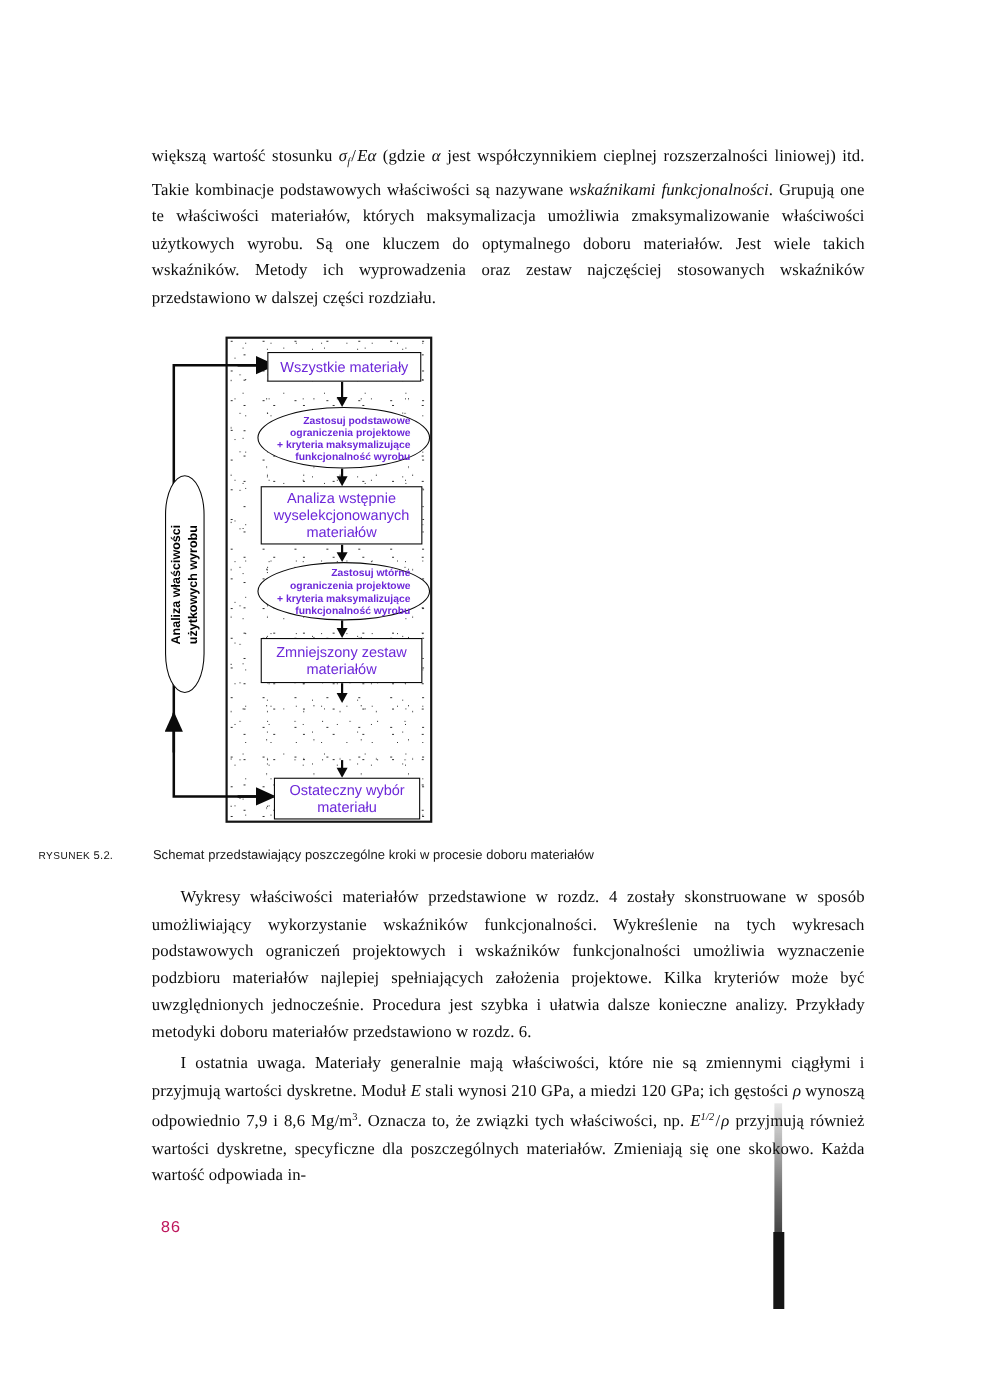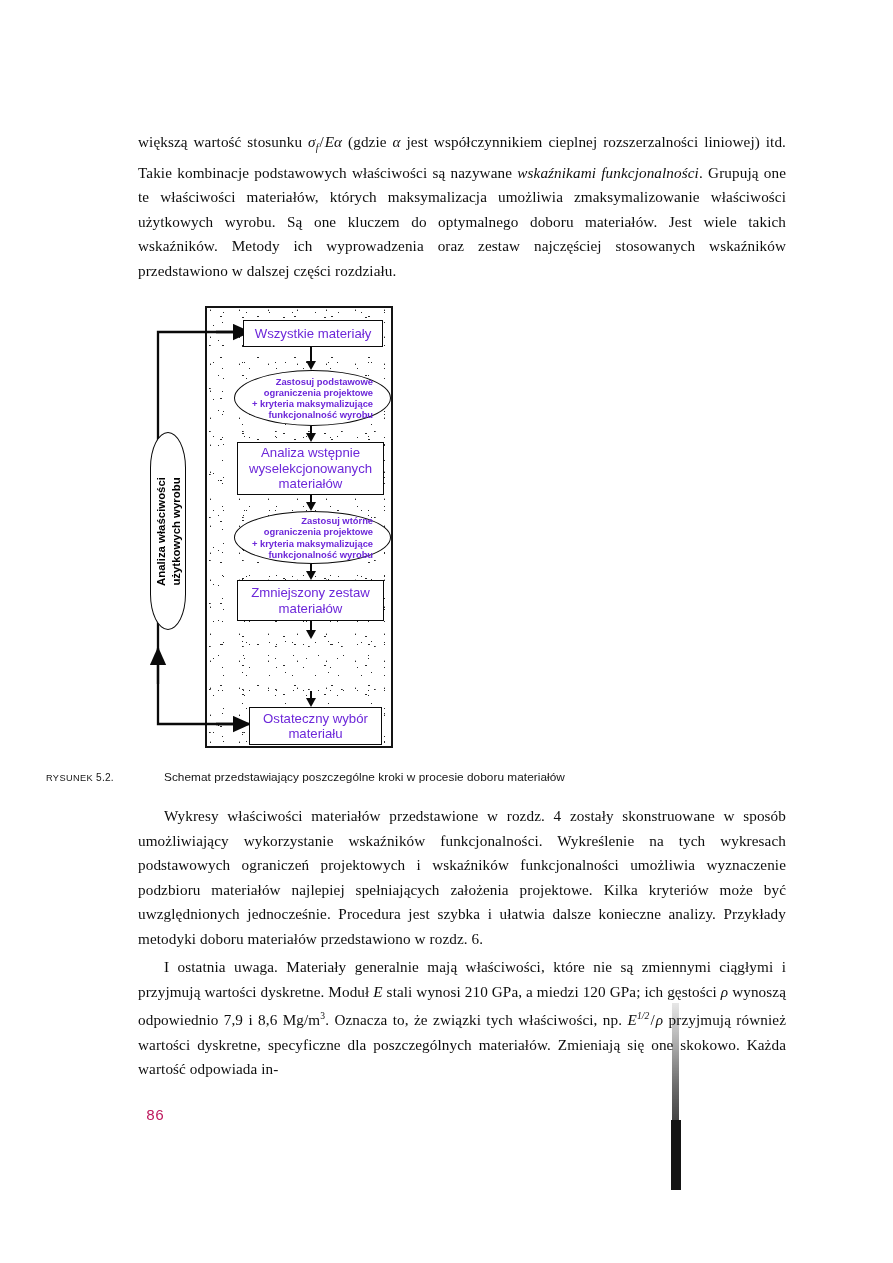--- a/index.html
+++ b/index.html
@@ -16,20 +16,21 @@
     font-family: "Liberation Serif", serif;
     color: #111111;
   }
 
   
   .page {
     position: absolute;
     top: 0; left: 0;
     width: 731px;
     height: 1263px;
+    padding-left: 32px;
   }
 
   .para {
     position: absolute;
     width: 648px;
     left: 138px;
     font-family: "Liberation Serif", serif;
     font-size: 15.2px;
     line-height: 24.6px;
     text-align: justify;
@@ -181,28 +182,28 @@
     line-height: 14.5px;
     font-weight: 600;
     text-align: center;
     color: #000000;
   }
   #loop-label .vtext span { display: block; }
 
   
   #caption {
     position: absolute;
-    left: 46px;
+    left: 35px;
     top: 770px;
     width: 760px;
     font-family: "Liberation Sans", sans-serif;
     font-size: 11.4px;
     color: #141414;
     display: flex;
-    gap: 14px;
+    gap: 0;
     align-items: baseline;
   }
   #caption-label {
     width: 104px;
     flex: 0 0 104px;
     font-size: 10.2px;
     letter-spacing: 0.2px;
   }
   #caption-label .rys { font-size: 9.2px; letter-spacing: 0.4px; }
   #caption-text { font-size: 11.8px; letter-spacing: 0.05px; }

